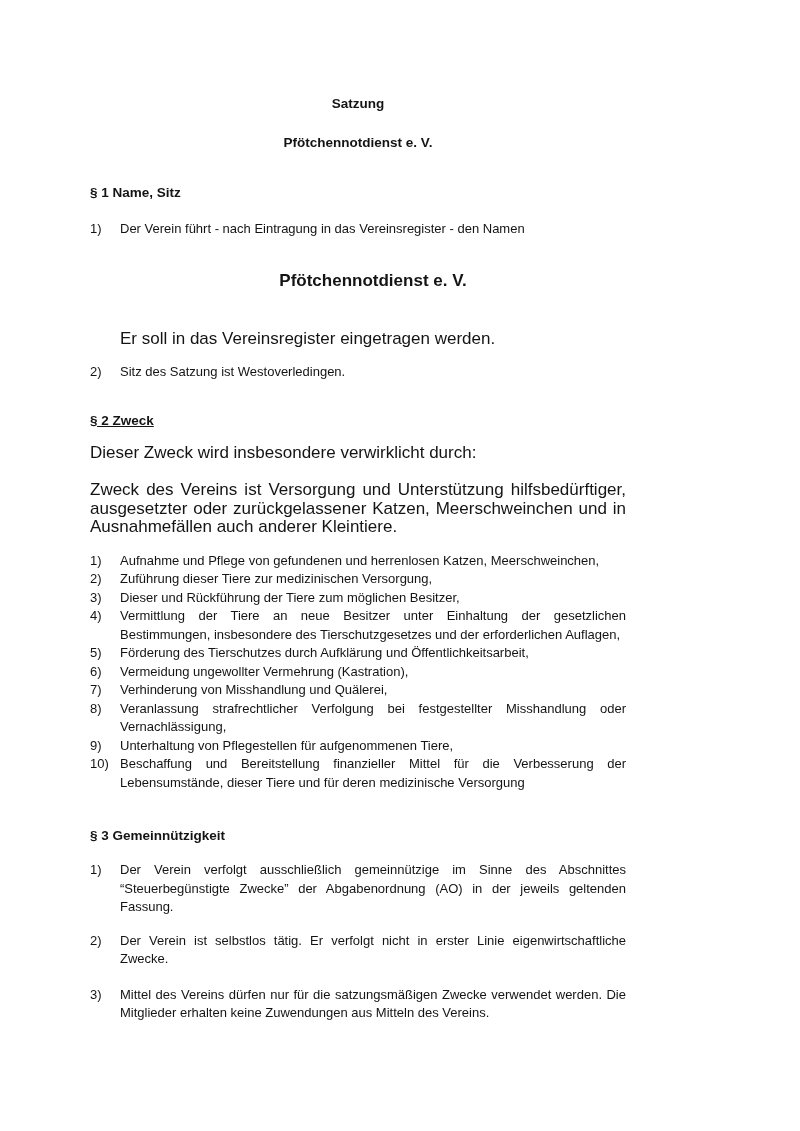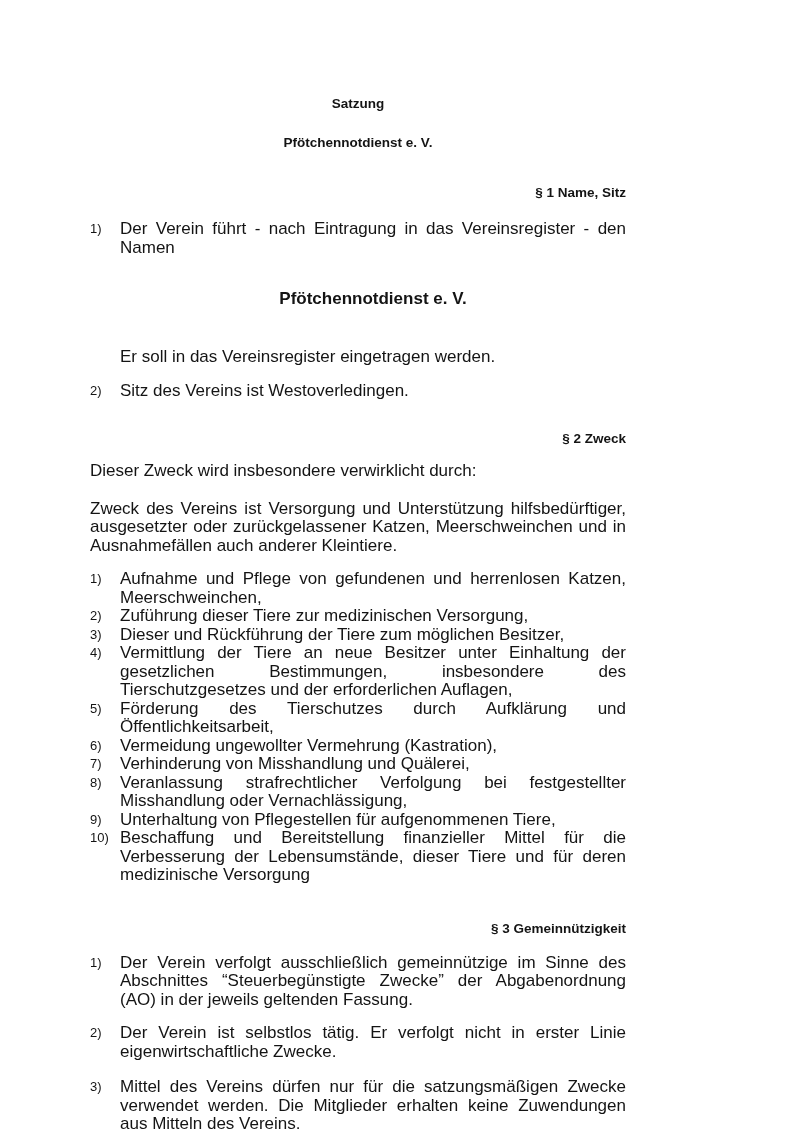--- a/index.html
+++ b/index.html
@@ -24,44 +24,44 @@
     line-height: 16px;
   }
   .doc-subtitle {
     text-align: center;
     font-weight: bold;
     font-size: 13.5px;
     line-height: 16px;
     margin-top: 23px;
   }
   .sec-heading {
-    text-align: right;
+    text-align: left;
     font-weight: bold;
     font-size: 13.5px;
     line-height: 16px;
   }
   .h-s1 { margin-top: 34px; }
-  .h-s2 { margin-top: 31px; }
+  .h-s2 { margin-top: 31px; text-decoration: underline; }
   .h-s3 { margin-top: 36px; }
   .body-text {
     font-size: 17px;
     line-height: 18.5px;
   }
   .num-item {
     display: flex;
     align-items: flex-start;
   }
   .num-col {
     flex: 0 0 30px;
     font-size: 13px;
     line-height: 18.5px;
   }
   .num-body {
     flex: 1 1 auto;
-    font-size: 17px;
+    font-size: 13px;
     line-height: 18.5px;
     text-align: justify;
   }
   .big-name {
     text-align: center;
     font-weight: bold;
     font-size: 17px;
     line-height: 22px;
     margin-top: 31px;
     padding-left: 30px;
@@ -89,21 +89,21 @@
     <span class="num-col">1)</span>
     <div class="num-body">Der Verein führt - nach Eintragung in das Vereinsregister - den Namen</div>
   </div>
 
   <div class="big-name">Pfötchennotdienst e. V.</div>
 
   <div class="body-text indented mt-38">Er soll in das Vereinsregister eingetragen werden.</div>
 
   <div class="num-item mt-15">
     <span class="num-col">2)</span>
-    <div class="num-body">Sitz des Vereins ist Westoverledingen.</div>
+    <div class="num-body">Sitz des Satzung ist Westoverledingen.</div>
   </div>
 
   <div class="sec-heading h-s2">§ 2 Zweck</div>
 
   <div class="body-text mt-15">Dieser Zweck wird insbesondere verwirklicht durch:</div>
   <div class="body-text justify mt-19">Zweck des Vereins ist Versorgung und Unterstützung hilfsbedürftiger, ausgesetzter oder zurückgelassener Katzen, Meerschweinchen und in Ausnahmefällen auch anderer Kleintiere.</div>
 
   <div class="mt-15">
     <div class="num-item">
       <span class="num-col">1)</span>

